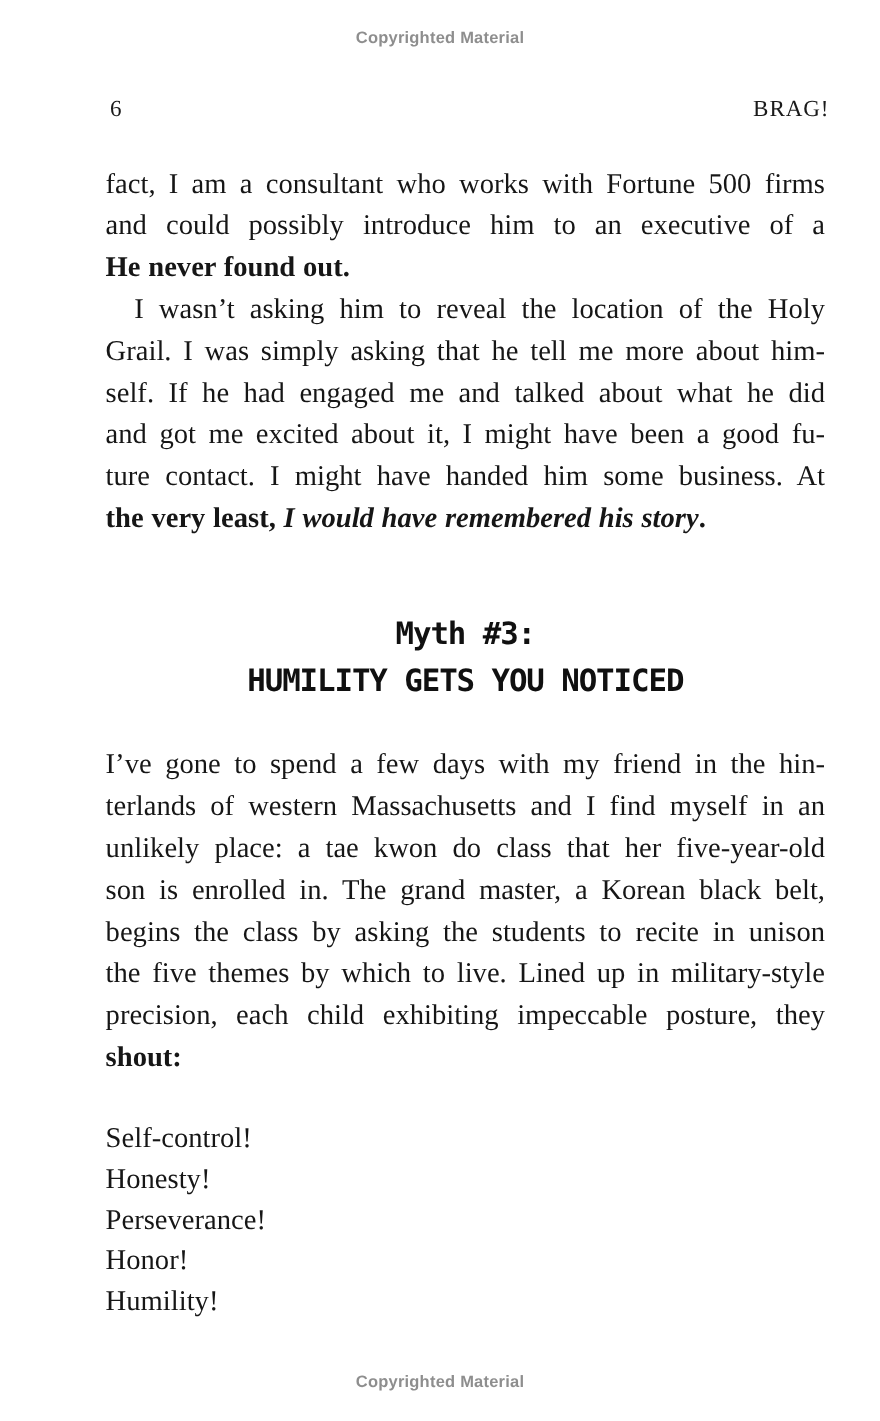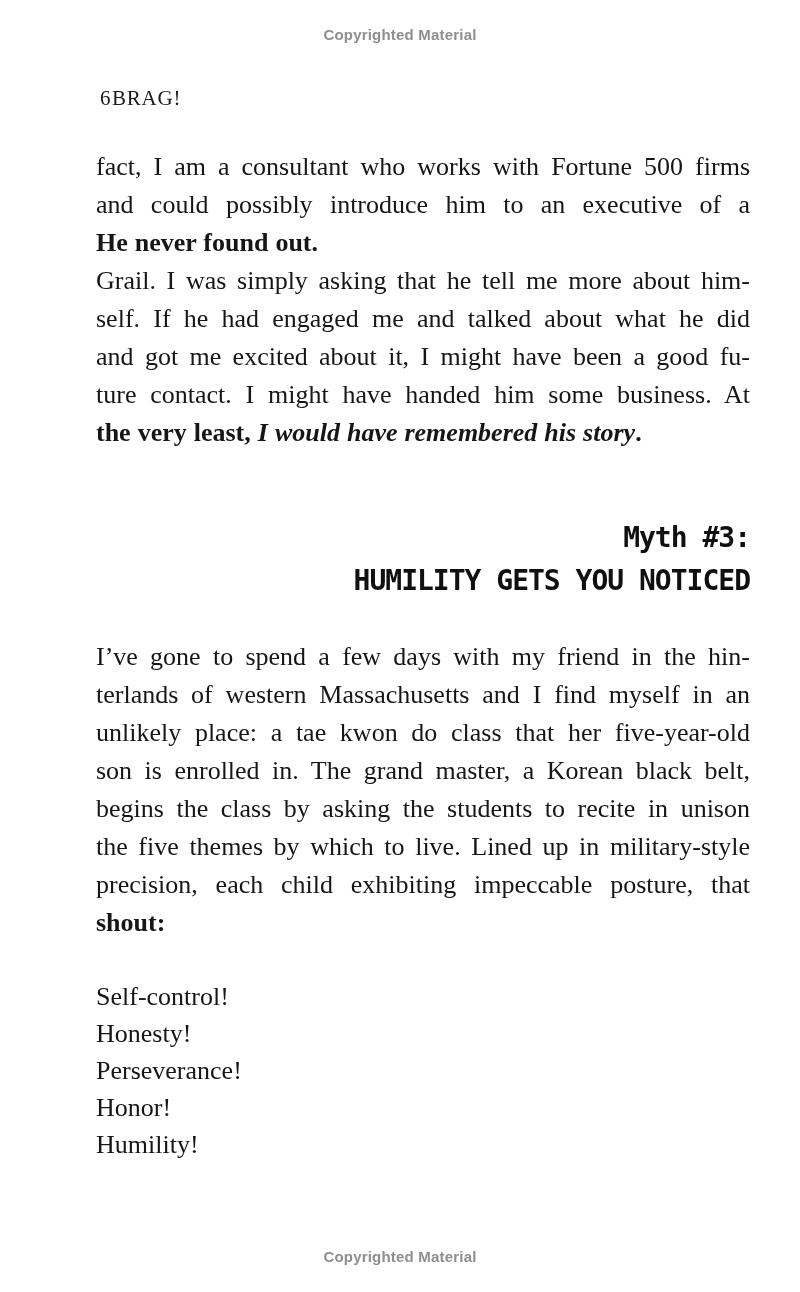--- a/index.html
+++ b/index.html
@@ -9,33 +9,33 @@
   }
   .copyright {
     position:absolute; left:0; width:100%; text-align:center;
     font-family:"Liberation Sans", sans-serif; font-weight:bold;
     font-size:15px; color:#8e8e8e; letter-spacing:0.2px;
   }
   .copyright.top { top:26px; }
   .copyright.bottom { top:1248px; }
   .running-header { position:absolute; top:86px; left:96px; width:654px; height:28px; font-size:21px; color:#1a1a1a; }
   .pagenum  { position:absolute; left:4px; top:0; }
-  .booktitle{ position:absolute; left:16px; width:100%; text-align:left; letter-spacing:0.8px; }
+  .booktitle{ position:absolute; left:4px; width:100%; text-align:right; letter-spacing:0.8px; }
   .text-column { position:absolute; left:96px; top:148px; width:654px; }
   .para { margin:0; }
   .line {
     height:38px; line-height:38px; font-size:26px;
     text-align:justify; text-align-last:justify;
     white-space:normal; word-spacing:0.5px;
   }
   .line.last  { text-align-last:left;font-weight:bold; }
   .line.indent{ text-indent:26px; }
   .ital { font-style:italic; }
   .heading {
-    margin:64px 0 0 0; text-align:right;
+    margin:64px 0 0 0; text-align:center;
     font-family:"DejaVu Sans Mono", monospace; font-weight:bold;
     font-size:28px; line-height:43px; letter-spacing:-1px; color:#101010;
   }
   .gap { margin-top:36px; }
   .list .line { text-align:left; text-align-last:left; height:37px; line-height:37px; }
 </style>
 </head>
 <body>
 
 <div class="page">
@@ -46,38 +46,39 @@
     <span class="booktitle">BRAG!</span>
   </div>
 
   <div class="text-column">
       <div class="para">
         <div class="line">fact, I am a consultant who works with Fortune 500 firms</div>
         <div class="line">and could possibly introduce him to an executive of a</div>
         <div class="line last">He never found out.</div>
       </div>
       <div class="para">
+        <div class="line indent">I wasn’t asking him to reveal the location of the Holy</div>
         <div class="line">Grail. I was simply asking that he tell me more about him-</div>
         <div class="line">self. If he had engaged me and talked about what he did</div>
         <div class="line">and got me excited about it, I might have been a good fu-</div>
         <div class="line">ture contact. I might have handed him some business. At</div>
         <div class="line last"><span>the very least, </span><span class="ital">I would have remembered his story</span><span>.</span></div>
       </div>
       <div class="heading">
         <div>Myth #3:</div>
         <div>HUMILITY GETS YOU NOTICED</div>
       </div>
       <div class="para gap">
         <div class="line">I’ve gone to spend a few days with my friend in the hin-</div>
         <div class="line">terlands of western Massachusetts and I find myself in an</div>
         <div class="line">unlikely place: a tae kwon do class that her five-year-old</div>
         <div class="line">son is enrolled in. The grand master, a Korean black belt,</div>
         <div class="line">begins the class by asking the students to recite in unison</div>
         <div class="line">the five themes by which to live. Lined up in military-style</div>
-        <div class="line">precision, each child exhibiting impeccable posture, that</div>
+        <div class="line">precision, each child exhibiting impeccable posture, they</div>
         <div class="line last">shout:</div>
       </div>
       <div class="list gap">
         <div class="line">Self-control!</div>
         <div class="line">Honesty!</div>
         <div class="line">Perseverance!</div>
         <div class="line">Honor!</div>
         <div class="line">Humility!</div>
       </div>
     </div>

